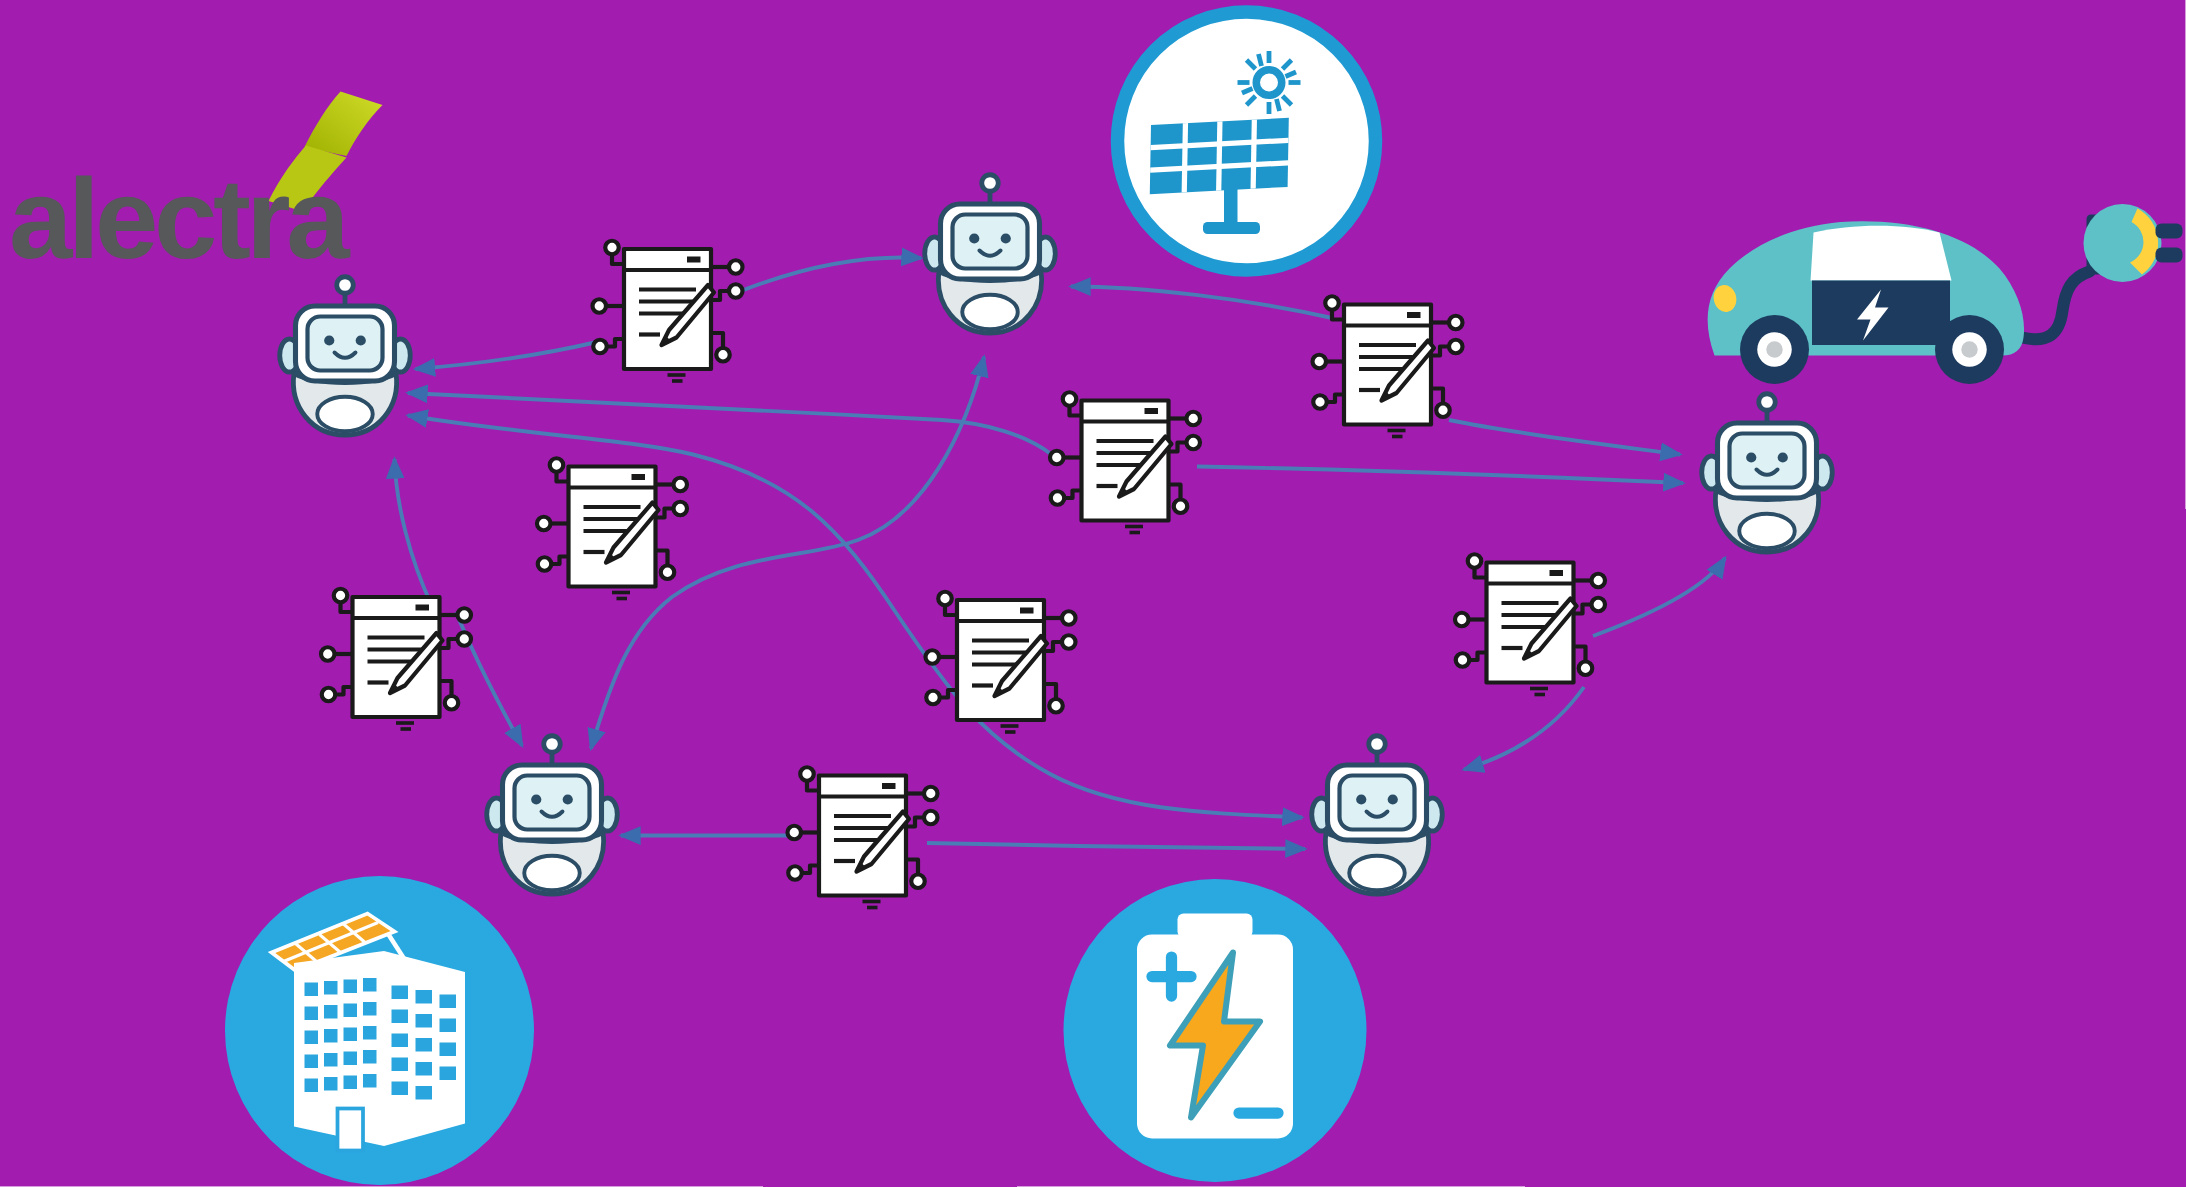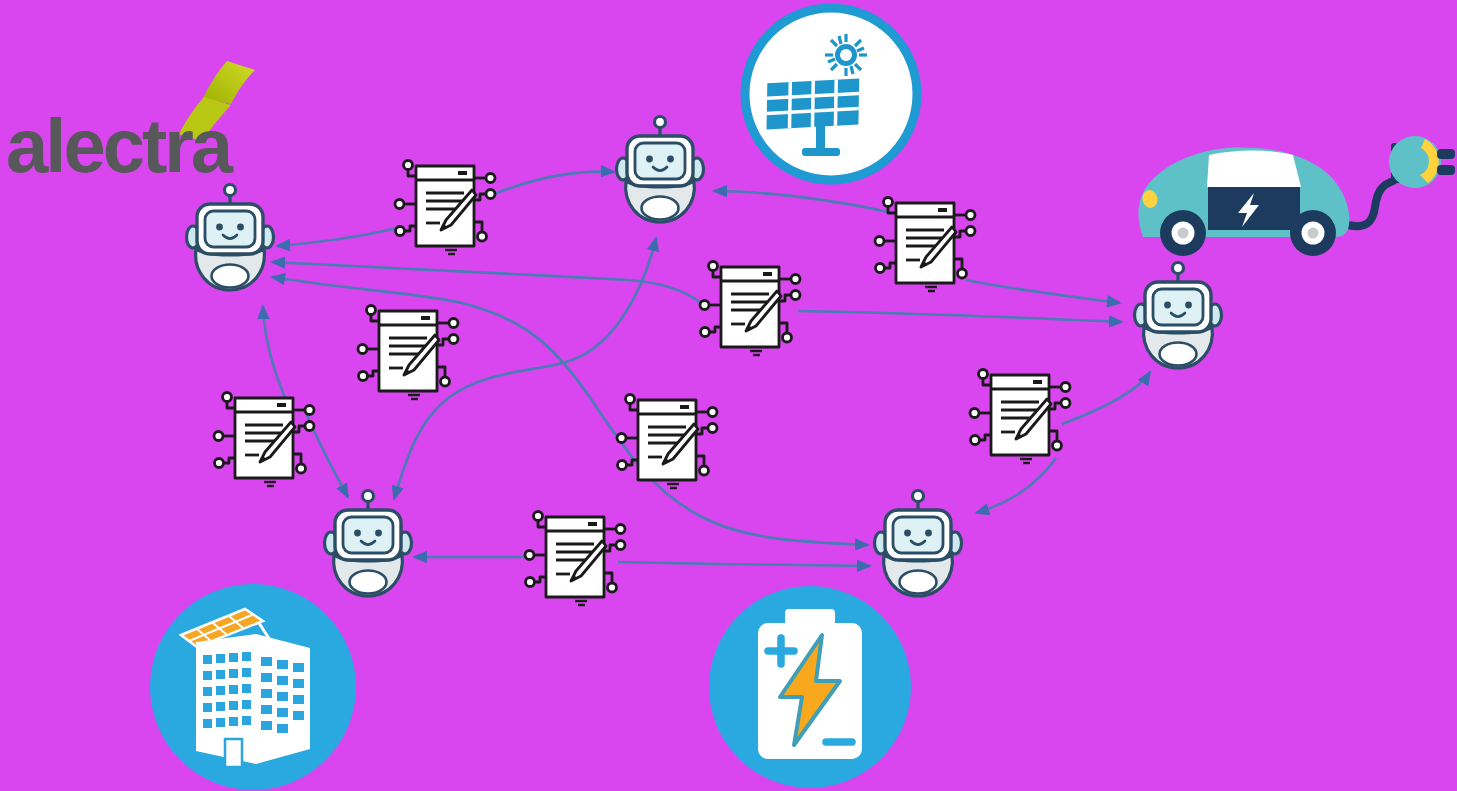--- a/index.html
+++ b/index.html
@@ -1,16 +1,16 @@
 <!DOCTYPE html>
 <html><head>
 <meta charset="utf-8">
 <style>
   html,body{margin:0;padding:0;background:#ffffff;font-family:"Liberation Sans",sans-serif;}
-  .stage{position:relative;width:1457px;height:791px;background:#d946ef;overflow:hidden;}
+  .stage{position:relative;width:1457px;height:791px;background:#a21caf;overflow:hidden;}
   svg{display:block;}
   .arrow{fill:none;stroke:#4a7cb5;stroke-width:2.6px;}
   .logo-text{font-family:"Liberation Sans",sans-serif;font-weight:bold;fill:#57585a;letter-spacing:-3px;font-size:76px;}
 </style>
 </head>
 <body>
 
 <div class="stage">
 <svg id="diagram" width="1457" height="791" viewBox="0 0 1457 791" xmlns="http://www.w3.org/2000/svg">
 

